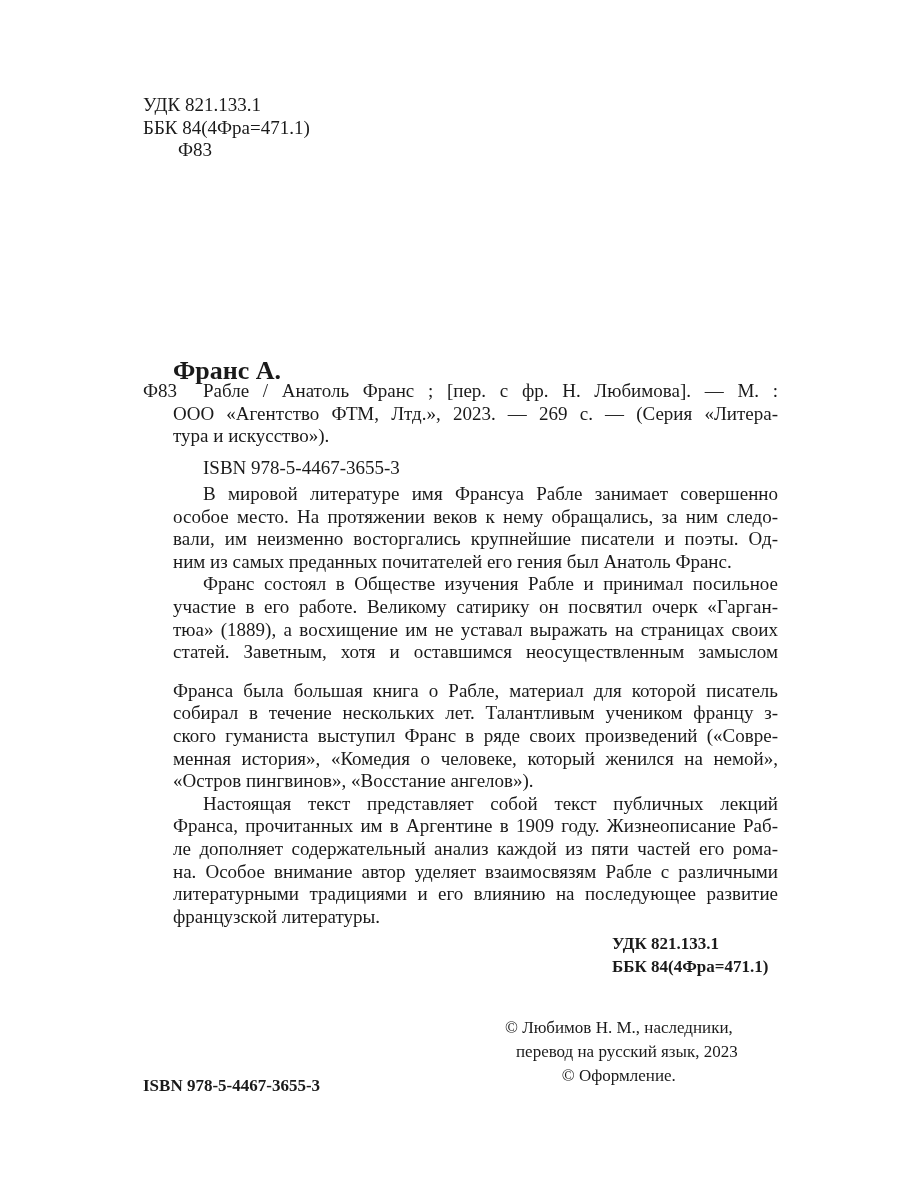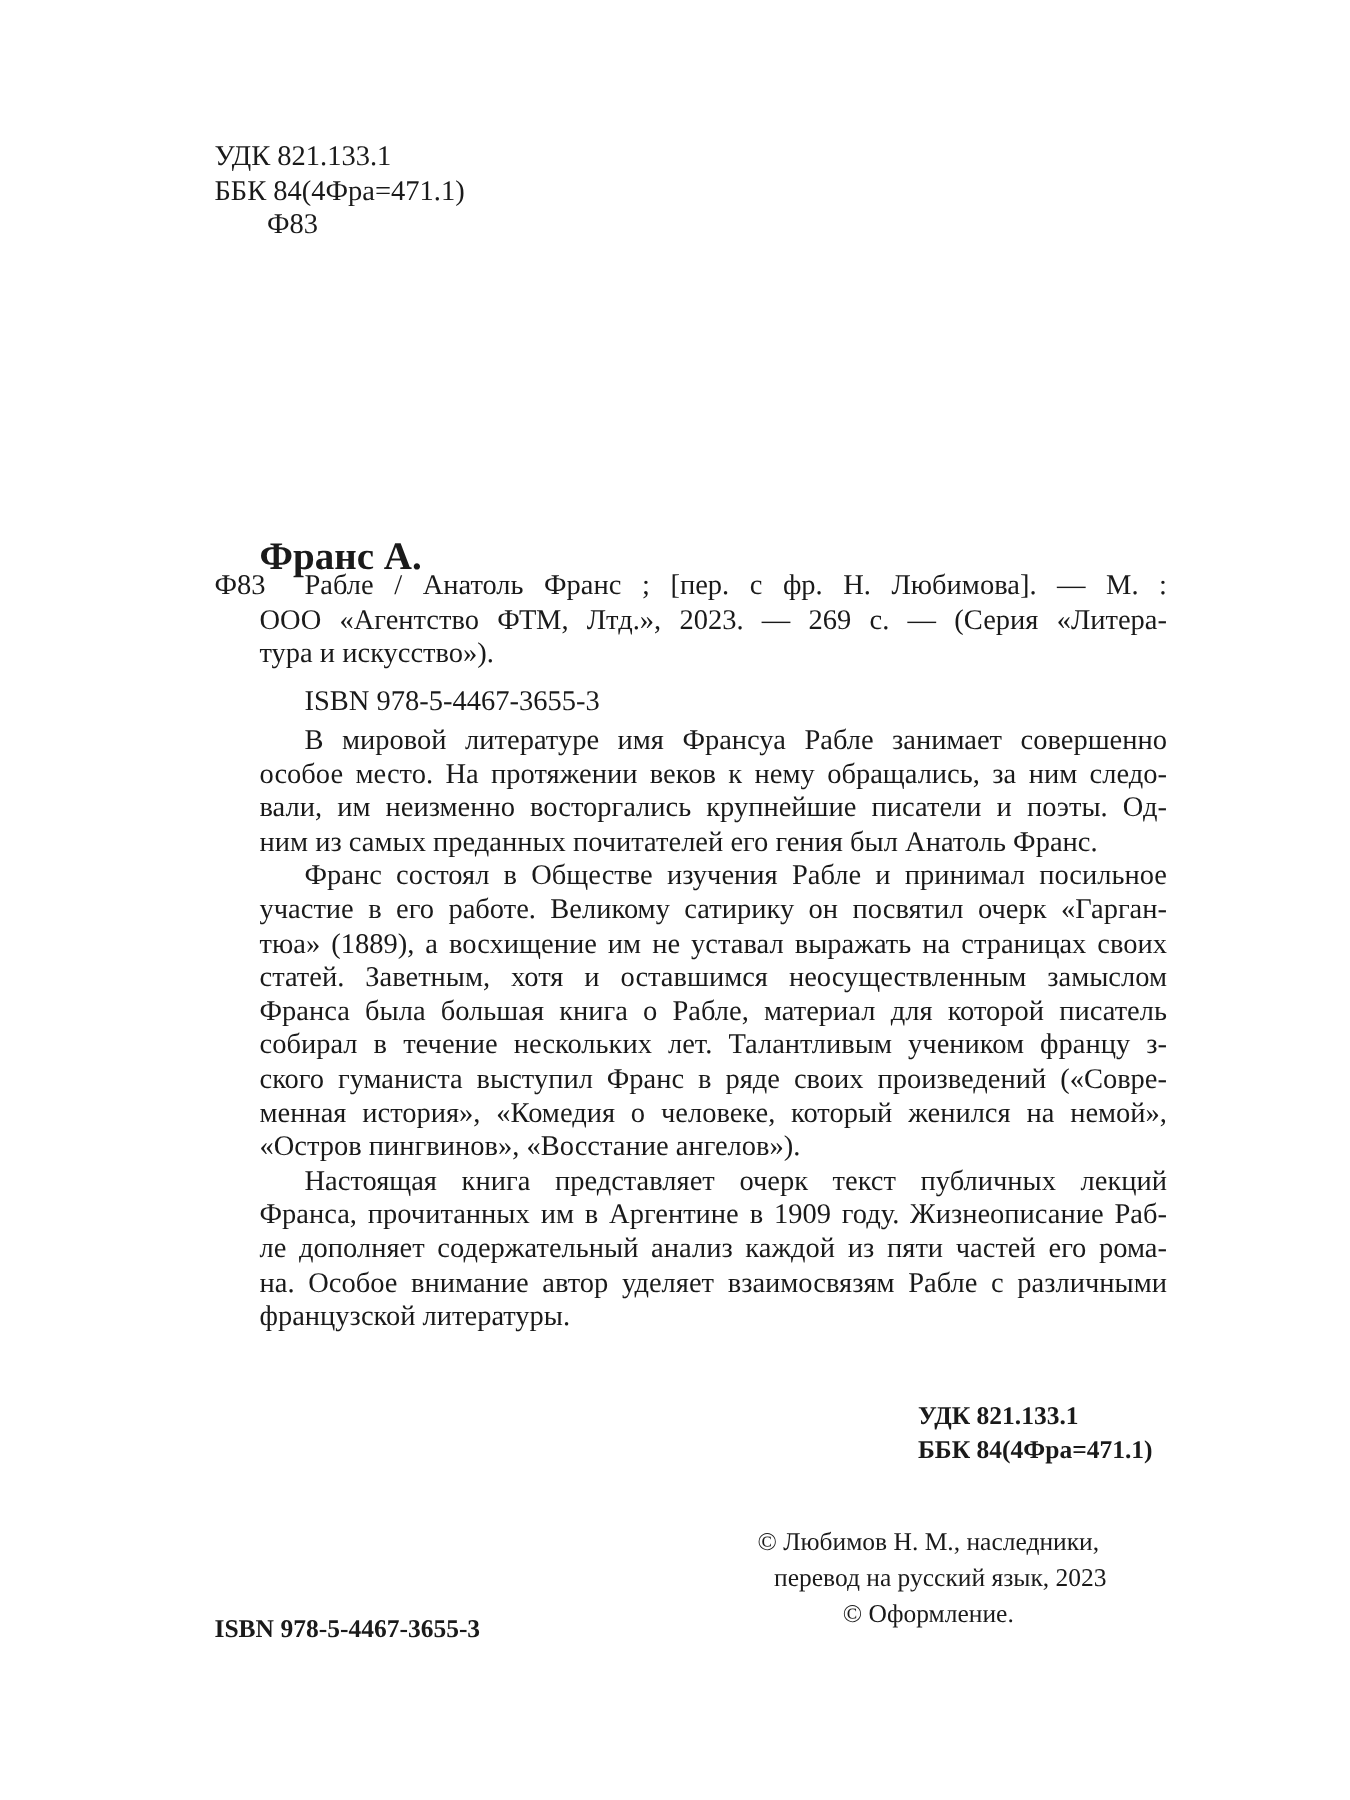--- a/index.html
+++ b/index.html
@@ -99,31 +99,32 @@
     <span class="jl" style="text-indent:30px;">В мировой литературе имя Франсуа Рабле занимает совершенно</span>
     <span class="jl" style="text-indent:0;">особое место. На протяжении веков к нему обращались, за ним следо-</span>
     <span class="jl" style="text-indent:0;">вали, им неизменно восторгались крупнейшие писатели и поэты. Од-</span>
     <span class="jl last" style="text-indent:0;">ним из самых преданных почитателей его гения был Анатоль Франс.</span>
   </p>
   <p>
     <span class="jl" style="text-indent:30px;">Франс состоял в Обществе изучения Рабле и принимал посильное</span>
     <span class="jl" style="text-indent:0;">участие в его работе. Великому сатирику он посвятил очерк «Гарган-</span>
     <span class="jl" style="text-indent:0;">тюа» (1889), а восхищение им не уставал выражать на страницах своих</span>
     <span class="jl" style="text-indent:0;">статей. Заветным, хотя и оставшимся неосуществленным замыслом</span>
-    <span class="jl" style="text-indent:0;">Франса была большая книга о Рабле, материал для которой писатель</span>
+    <span class="jl" style="text-indent:0;margin-top:16px;">Франса была большая книга о Рабле, материал для которой писатель</span>
     <span class="jl" style="text-indent:0;">собирал в течение нескольких лет. Талантливым учеником францу з-</span>
     <span class="jl" style="text-indent:0;">ского гуманиста выступил Франс в ряде своих произведений («Совре-</span>
     <span class="jl" style="text-indent:0;">менная история», «Комедия о человеке, который женился на немой»,</span>
     <span class="jl last" style="text-indent:0;">«Остров пингвинов», «Восстание ангелов»).</span>
   </p>
   <p>
-    <span class="jl" style="text-indent:30px;">Настоящая книга представляет очерк текст публичных лекций</span>
+    <span class="jl" style="text-indent:30px;">Настоящая текст представляет собой текст публичных лекций</span>
     <span class="jl" style="text-indent:0;">Франса, прочитанных им в Аргентине в 1909 году. Жизнеописание Раб-</span>
     <span class="jl" style="text-indent:0;">ле дополняет содержательный анализ каждой из пяти частей его рома-</span>
     <span class="jl" style="text-indent:0;">на. Особое внимание автор уделяет взаимосвязям Рабле с различными</span>
+    <span class="jl" style="text-indent:0;">литературными традициями и его влиянию на последующее развитие</span>
     <span class="jl last" style="text-indent:0;">французской литературы.</span>
   </p>
 </div>
 
 <div id="bottom-class" class="abs">
   <div>УДК 821.133.1</div>
   <div>ББК 84(4Фра=471.1)</div>
 </div>
 
 <div id="copyright" class="abs">

